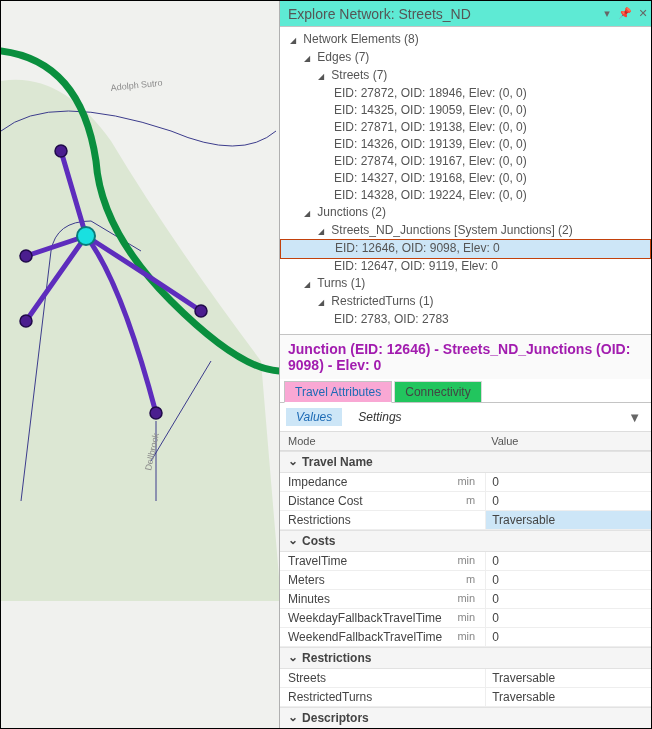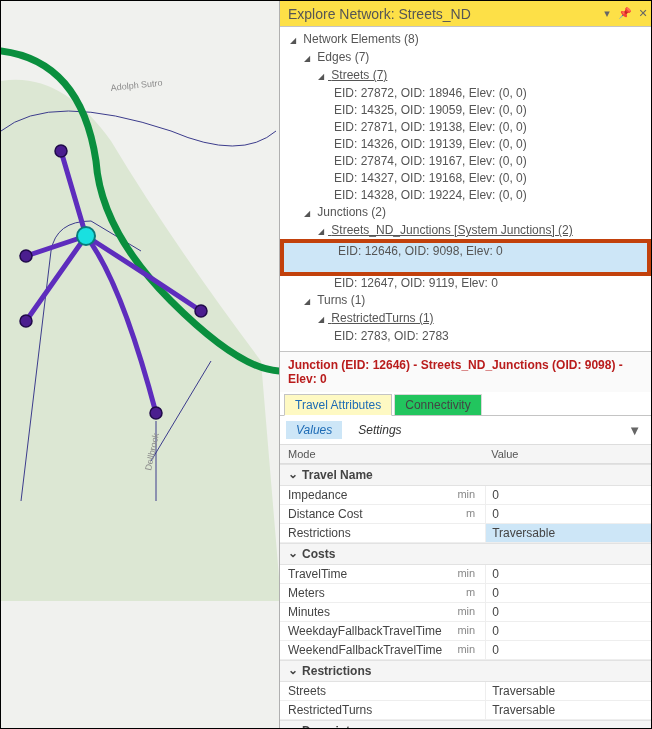--- a/index.html
+++ b/index.html
@@ -30,54 +30,54 @@
     width: 374px;
     height: 729px;
     background: #fff;
     border-left: 1px solid #b0b0b0;
     display: flex;
     flex-direction: column;
   }
   .panel-titlebar {
     height: 26px;
     border-bottom: 1px solid #c4c4c4;
-    background: #fde047;
+    background: #5eead4;
     display: flex;
     align-items: center;
     padding: 0 3px 0 8px;
     font-size: 14px;
     color: #555;
   }
   .panel-titlebar .title { flex: 1; }
   .panel-titlebar .win-icon { width: 14px; text-align: center; color: #666; font-size: 11px; margin-left: 4px; }
   .tree {
     padding: 4px 0 6px 0;
     font-size: 12px;
     line-height: 17px;
     color: #555;
     overflow-y: auto;
   }
   .tree-item { white-space: nowrap; padding-left: 6px; }
   .caret { display: inline-block; width: 10px; color: #555; }
   .caret::before { content: "◢"; font-size: 8px; }
   .indent1 { padding-left: 10px; }
   .indent2 { padding-left: 24px; }
-  .indent3 { padding-left: 38px; text-decoration: underline; }
+  .indent3 { padding-left: 38px; }
   .indent4 { padding-left: 54px; }
   .selected {
     background: #cde6f7;
-    border: 4px solid #c2410c;
-    padding-top: 0; padding-bottom: 12px;
+    border: 1px solid #c2410c;
+    padding-top: 0; padding-bottom: 1px;
     margin: -1px 2px -1px 0;
   }
   .prop-header {
     border-top: 1px solid #c4c4c4;
     font-weight: bold;
-    font-size: 12px;
-    color: #b91c1c;
+    font-size: 14px;
+    color: #a21caf;
     padding: 6px 8px;
     background: #fafafa;
   }
   .tabs-row {
     display: flex;
     align-items: flex-end;
     height: 24px;
     border-bottom: 1px solid #c4c4c4;
     padding-left: 4px;
   }
@@ -86,21 +86,21 @@
     padding: 3px 10px;
     border: 1px solid transparent;
     border-bottom: none;
     margin-right: 2px;
     color: #444;
     background: #22c55e;
     border-color: #d8d8d8;
   }
   .tab.active {
     color: #1d6bb5;
-    background: #fef9c3;
+    background: #f9a8d4;
     border: 1px solid #c4c4c4;
     border-bottom: 1px solid #fff;
     margin-bottom: -1px;
     font-weight: 500;
     margin-top: 30px;
   }
   .subtabs-row {
     display: flex;
     align-items: center;
     padding: 5px 6px;

